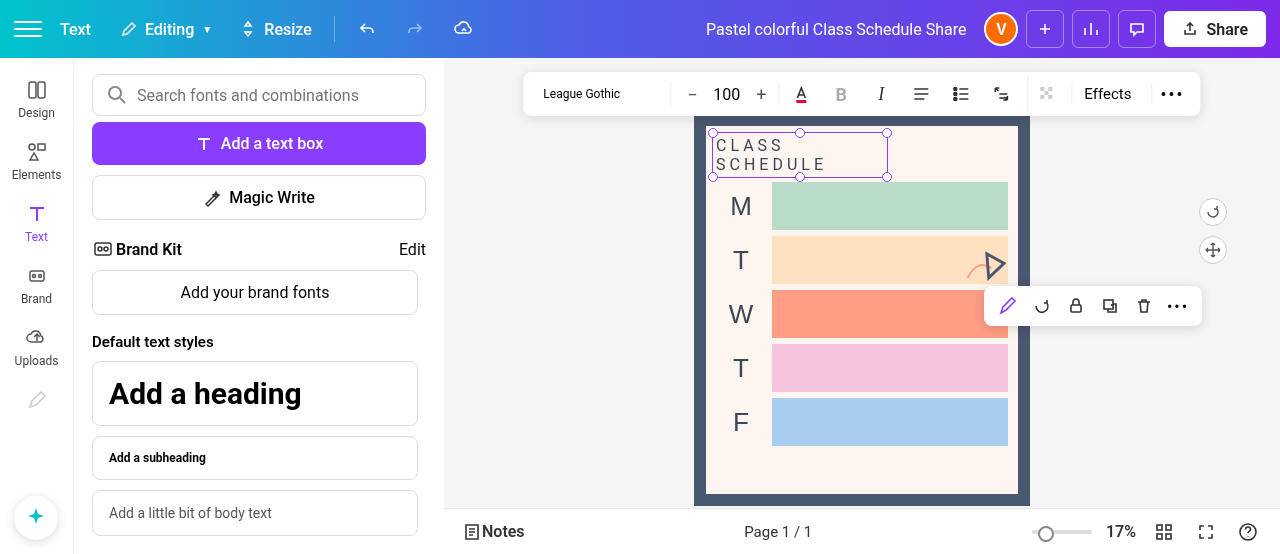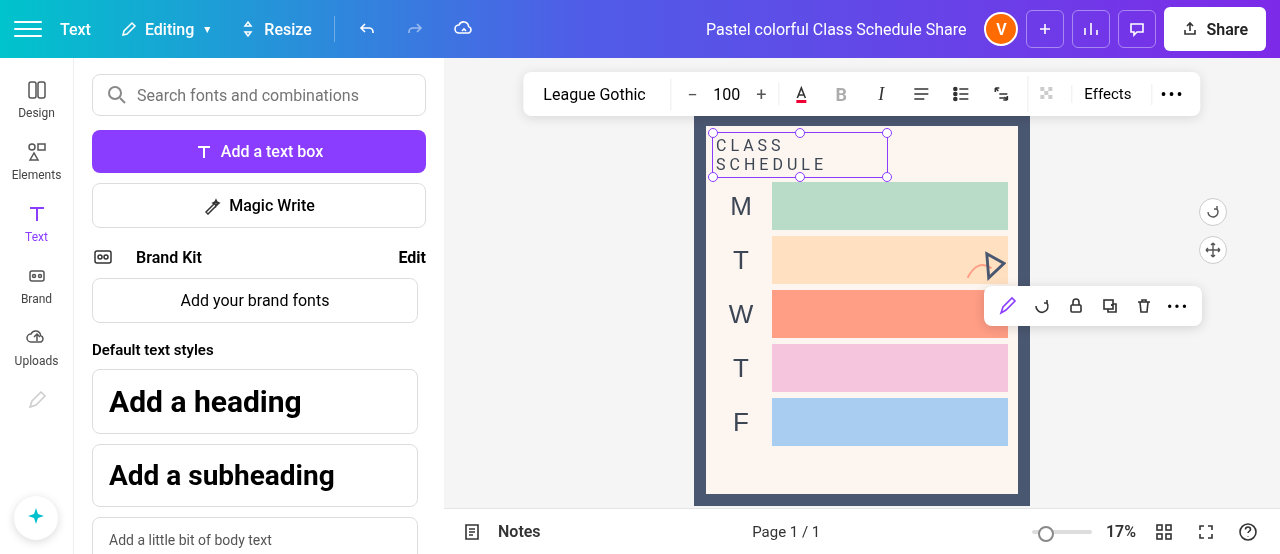--- a/index.html
+++ b/index.html
@@ -5,46 +5,46 @@
 *{margin:0;padding:0;box-sizing:border-box;font-family:-apple-system,BlinkMacSystemFont,"Segoe UI",Roboto,sans-serif}
 body{width:1280px;height:554px;overflow:hidden;background:#fff}
 .topbar{height:58px;background:linear-gradient(90deg,#00c4cc 0%,#4f5de7 45%,#7d2ae8 100%);display:flex;align-items:center;padding:0 14px;gap:8px;color:#fff}
 .ham{width:28px;height:28px;display:flex;flex-direction:column;justify-content:center;gap:5px;cursor:pointer}
 .ham span{height:2px;background:#fff;border-radius:2px}
 .tbtn{color:#fff;font-size:16px;font-weight:500;padding:6px 10px;border-radius:6px;cursor:pointer;display:flex;align-items:center;gap:6px}
 .tico{width:20px;height:20px;display:flex;align-items:center;justify-content:center}
 .title{flex:1;text-align:right;font-size:16px;color:#fff;padding-right:10px}
 .avatar{width:34px;height:34px;border-radius:50%;background:#ff6b00;border:2px solid #fff;display:flex;align-items:center;justify-content:center;color:#fff;font-weight:600}
 .rbtn{width:38px;height:38px;border:1px solid rgba(255,255,255,.4);border-radius:6px;display:flex;align-items:center;justify-content:center;cursor:pointer}
-.share{background:#fff;color:#222;height:44px;padding:0 18px;border-radius:6px;display:flex;align-items:center;gap:8px;font-weight:600;cursor:pointer}
+.share{background:#fff;color:#222;height:36px;padding:0 18px;border-radius:6px;display:flex;align-items:center;gap:8px;font-weight:600;cursor:pointer}
 .main{display:flex;height:496px}
 .siderail{width:74px;background:#fff;border-right:1px solid #eee;display:flex;flex-direction:column;padding-top:10px;position:relative}
 .sritem{display:flex;flex-direction:column;align-items:center;padding:10px 0;cursor:pointer;font-size:12px;color:#444;gap:4px}
 .sritem.active{color:#8b3dff}
 .srico{width:24px;height:24px;display:flex;align-items:center;justify-content:center}
 .ai-btn{position:absolute;bottom:14px;left:14px;width:44px;height:44px;border-radius:50%;background:#fff;box-shadow:0 2px 10px rgba(0,0,0,.15);display:flex;align-items:center;justify-content:center;cursor:pointer}
 .panel{width:370px;background:#fff;padding:16px 18px 0 18px;overflow-y:auto;position:relative}
 .panel::-webkit-scrollbar{width:8px}
 .panel::-webkit-scrollbar-thumb{background:#ccc;border-radius:4px}
 .search{display:flex;align-items:center;gap:10px;border:1px solid #ddd;border-radius:8px;padding:10px 14px;color:#888}
 .search input{border:none;outline:none;font-size:16px;flex:1;color:#333}
-.addtext{background:#8b3dff;color:#fff;border-radius:8px;padding:12px;display:flex;align-items:center;justify-content:center;gap:8px;margin-top:14px;font-weight:500;cursor:pointer}
+.addtext{background:#8b3dff;color:#fff;border-radius:8px;padding:12px;display:flex;align-items:center;justify-content:center;gap:8px;margin-top:6px;font-weight:500;cursor:pointer}
 .magic{border:1px solid #ddd;border-radius:8px;padding:12px;display:flex;align-items:center;justify-content:center;gap:8px;margin-top:10px;font-weight:500;cursor:pointer}
 .brandrow{display:flex;align-items:center;justify-content:space-between;margin-top:18px}
-.brandrow .l{display:flex;align-items:center;gap:22px;font-weight:600}
-.brandrow .e{font-weight:700;cursor:pointer}
+.brandrow .l{display:flex;align-items:center;gap:2px;font-weight:600}
+.brandrow .e{font-weight:400;cursor:pointer}
 .brandadd{border:1px solid #ddd;border-radius:8px;padding:12px;text-align:center;margin-top:10px;cursor:pointer;width:326px}
 .sect{font-weight:600;margin-top:18px;font-size:15px}
 .stylecard{border:1px solid #ddd;border-radius:8px;padding:14px 16px;margin-top:10px;cursor:pointer;width:326px}
 .h1c{font-size:30px;font-weight:700}
-.h2c{font-size:28px;font-weight:700}
+.h2c{font-size:12px;font-weight:700}
 .bc{font-size:14px;color:#555}
 .canvas-area{flex:1;background:#f5f5f6;position:relative;display:flex;flex-direction:column}
 .toolbar{position:absolute;top:14px;left:50%;transform:translateX(-50%);background:#fff;border-radius:8px;box-shadow:0 2px 12px rgba(0,0,0,.12);display:flex;align-items:center;height:44px;padding:0 8px;gap:4px;z-index:10}
-.tbsel{padding:6px 12px;border-right:1px solid #eee;font-size:16px;min-width:140px;cursor:pointer}
+.tbsel{padding:6px 12px;border-right:1px solid #eee;font-size:12px;min-width:140px;cursor:pointer}
 .tbnum{display:flex;align-items:center;gap:2px;padding:0 6px;border-right:1px solid #eee}
 .tbnum span.v{font-size:16px;padding:0 8px}
 .tbnum span.pm{width:22px;height:22px;display:flex;align-items:center;justify-content:center;cursor:pointer;font-size:18px;color:#555}
 .tbi{width:36px;height:36px;display:flex;align-items:center;justify-content:center;cursor:pointer;color:#333}
 .tbi.sep{border-left:1px solid #eee;margin-left:4px;padding-left:4px}
 .effects{padding:0 12px;font-size:15px;cursor:pointer;border-left:1px solid #eee;margin-left:4px}
 .dots{font-size:18px;letter-spacing:2px;padding:0 8px;cursor:pointer;border-left:1px solid #eee;margin-left:4px}
 .poster-wrap{flex:1;display:flex;align-items:center;justify-content:center;}
 .poster{width:336px;height:392px;background:#4a5770;padding:12px;margin-top:54px;position:relative}
 .poster-inner{background:#fdf6f0;width:100%;height:100%;padding:10px 10px}
@@ -54,21 +54,21 @@
 .rows{margin-top:8px;display:flex;flex-direction:column;gap:6px}
 .row{display:flex;height:48px;gap:6px}
 .day{width:50px;background:#fdf6f0;display:flex;align-items:center;justify-content:center;font-family:"Arial Black",sans-serif;font-size:26px;color:#3d4654}
 .block{flex:1}
 .c1{background:#b8dcc8}.c2{background:#ffe1c2}.c3{background:#ff9d85}.c4{background:#f5c5dd}.c5{background:#a9cdf0}
 .float-tb{position:absolute;top:228px;left:540px;background:#fff;border-radius:8px;box-shadow:0 2px 12px rgba(0,0,0,.15);display:flex;align-items:center;height:40px;padding:0 8px;gap:2px;z-index:11}
 .fti{width:32px;height:32px;display:flex;align-items:center;justify-content:center;cursor:pointer}
 .rot-handle{position:absolute;top:140px;left:755px;width:28px;height:28px;border:1px solid #ccc;border-radius:50%;background:#fff;display:flex;align-items:center;justify-content:center;z-index:5}
 .move-handle{position:absolute;top:178px;left:755px;width:28px;height:28px;border:1px solid #ccc;border-radius:50%;background:#fff;display:flex;align-items:center;justify-content:center;z-index:5}
 .bottombar{height:46px;display:flex;align-items:center;padding:0 18px;gap:14px;color:#333;border-top:1px solid #e5e5e5;background:#fff}
-.bb-notes{display:flex;align-items:center;gap:16px;font-weight:600;cursor:pointer}
+.bb-notes{display:flex;align-items:center;gap:0;font-weight:600;cursor:pointer}
 .bb-page{margin:4px auto;font-size:15px}
 .bb-slider{width:60px;height:4px;background:#ddd;border-radius:2px;position:relative}
 .bb-slider::after{content:"";position:absolute;left:6px;top:-4px;width:12px;height:12px;background:#fff;border:2px solid #888;border-radius:50%}
 .bb-ico{width:28px;height:28px;display:flex;align-items:center;justify-content:center;cursor:pointer}
 .chev::after{content:"▾";font-size:12px;margin-left:4px;color:#fff}
 .arrow-dec{position:absolute;top:135px;right:24px;width:48px;height:48px}
 </style>
 </head>
 <body>
 

